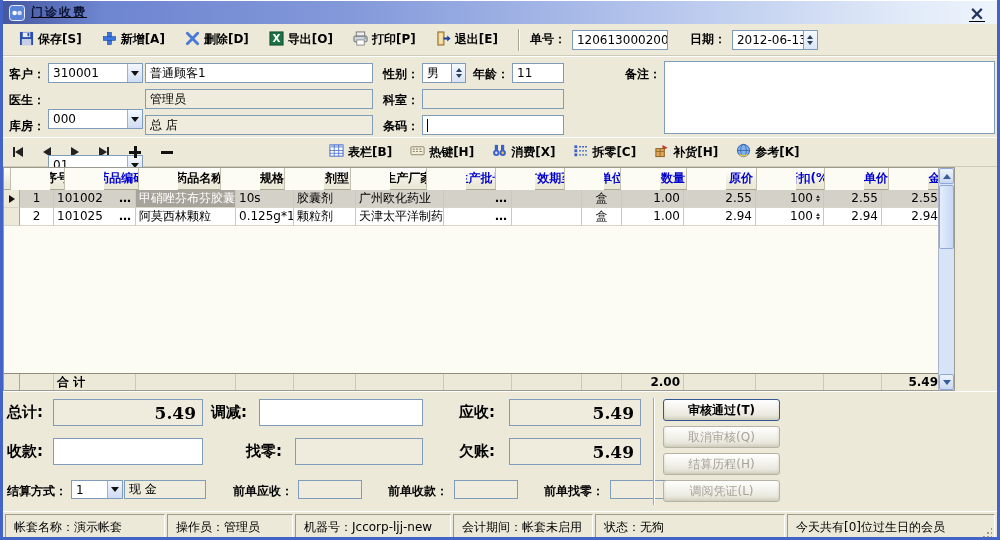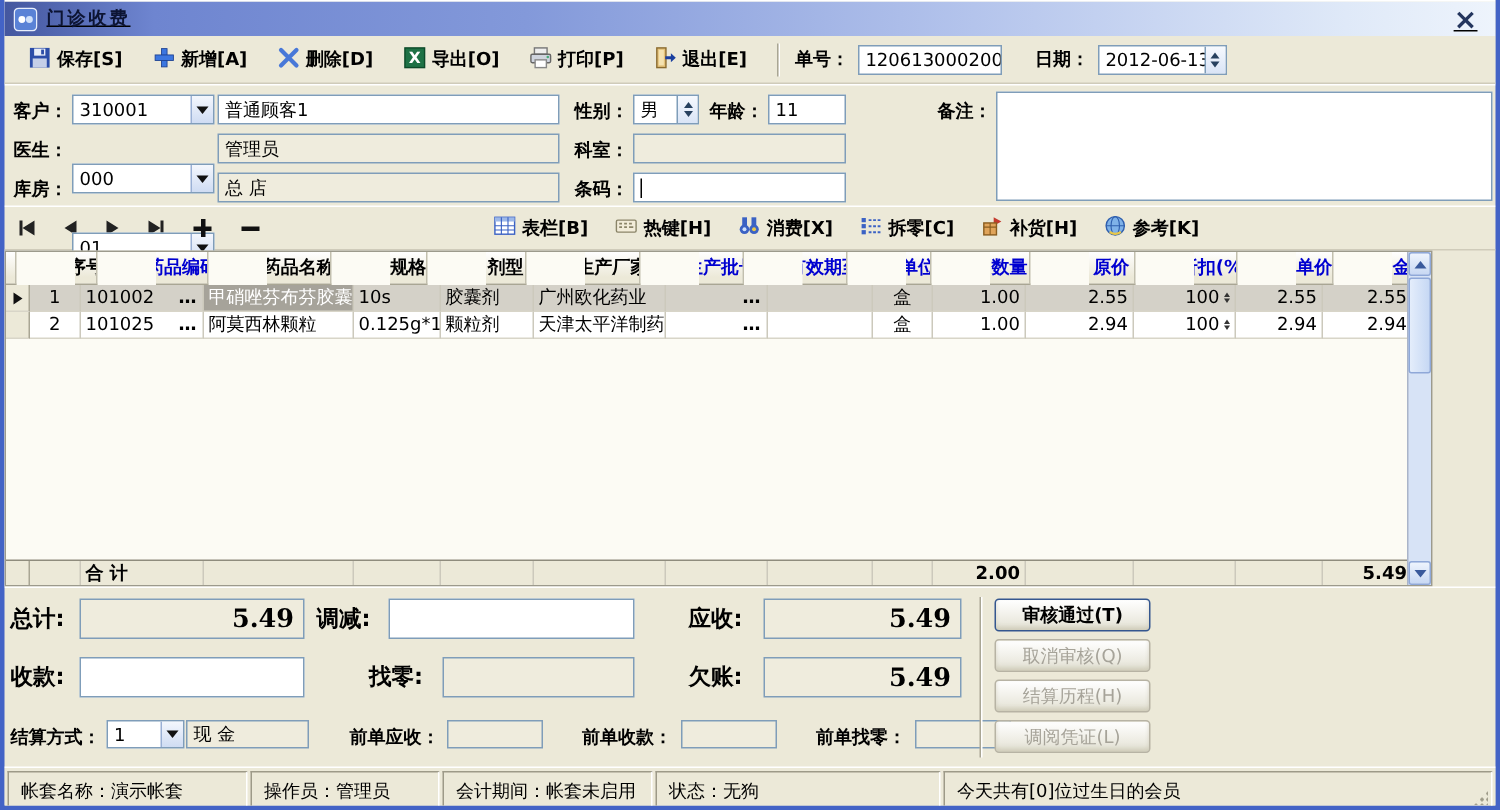--- a/index.html
+++ b/index.html
@@ -89,21 +89,21 @@
   .stri-u { width:0;height:0;border-left:4px solid transparent;border-right:4px solid transparent;border-bottom:5px solid #3a5a9c; }
   .stri-d { width:0;height:0;border-left:4px solid transparent;border-right:4px solid transparent;border-top:5px solid #3a5a9c; }
   
   .summary { position:relative; height:120px; border-top:1px solid #fff; }
   .biglbl { font-size:15px; font-weight:bold; }
   .bigfield { height:27px; border:1px solid #7f9db9; background:#efecdd; display:flex; align-items:center; justify-content:flex-end;
               padding:0 6px; font-family:"DejaVu Serif","Liberation Serif",serif; font-size:17px; font-weight:bold; }
   .bigfield.wht { background:#fff; }
   .smfield { height:19px; border:1px solid #7f9db9; background:#efecdd; display:flex; align-items:center; padding:0 4px; }
   .vdiv { position:absolute; left:650px; top:6px; bottom:6px; width:2px; border-left:1px solid #a9a694; border-right:1px solid #fff; }
-  .xpbtn { position:absolute; left:660px; width:104px; height:22px; border:1px solid #35578f; border-radius:3px;
+  .xpbtn { position:absolute; left:660px; width:117px; height:22px; border:1px solid #35578f; border-radius:3px;
            background:linear-gradient(#ffffff,#f3f2ec 45%,#e3e1d3); font-family:inherit; font-size:12px; font-weight:bold;
            display:flex; align-items:center; justify-content:center; cursor:pointer; box-shadow:inset 0 -2px 3px rgba(185,180,155,.45); }
   .xpbtn.disabled { color:#a6a399; border-color:#b7b3a4; font-weight:normal; }
   
   .statusbar { height:31px; display:flex; align-items:stretch; padding:2px 2px 2px 2px; border-top:1px solid #fff; background:#ece9d8; }
   .spanel { border:1px solid; border-color:#9d9a88 #fff #fff #9d9a88; display:flex; align-items:center; padding:0 8px;
             white-space:nowrap; overflow:hidden; margin-right:2px; }
   .spanel.last { flex:1; margin-right:0; position:relative; }
   .grip { position:absolute; right:2px; bottom:2px; width:10px; height:10px;
           background:radial-gradient(circle at 2px 2px, #9d9a88 1px, transparent 1.3px) 0 0/4px 4px; clip-path:polygon(100% 0,100% 100%,0 100%); }
@@ -459,20 +459,21 @@
     <div class="vdiv"></div>
     <button class="xpbtn" style="top:7px">审核通过(T)</button>
     <button class="xpbtn disabled" style="top:34px">取消审核(Q)</button>
     <button class="xpbtn disabled" style="top:61px">结算历程(H)</button>
     <button class="xpbtn disabled" style="top:88px">调阅凭证(L)</button>
   </div>
 
   <div class="statusbar">
     <div class="spanel" style="width:160px">帐套名称：演示帐套</div>
     <div class="spanel" style="width:126px">操作员：管理员</div>
+    <div class="spanel" style="width:156px">机器号：Jccorp-ljj-new</div>
     <div class="spanel" style="width:140px">会计期间：帐套未启用</div>
     <div class="spanel" style="width:190px">状态：无狗</div>
     <div class="spanel last">
       <span>今天共有[0]位过生日的会员</span>
       <i class="grip"></i>
     </div>
   </div>
 
 </div>
 

